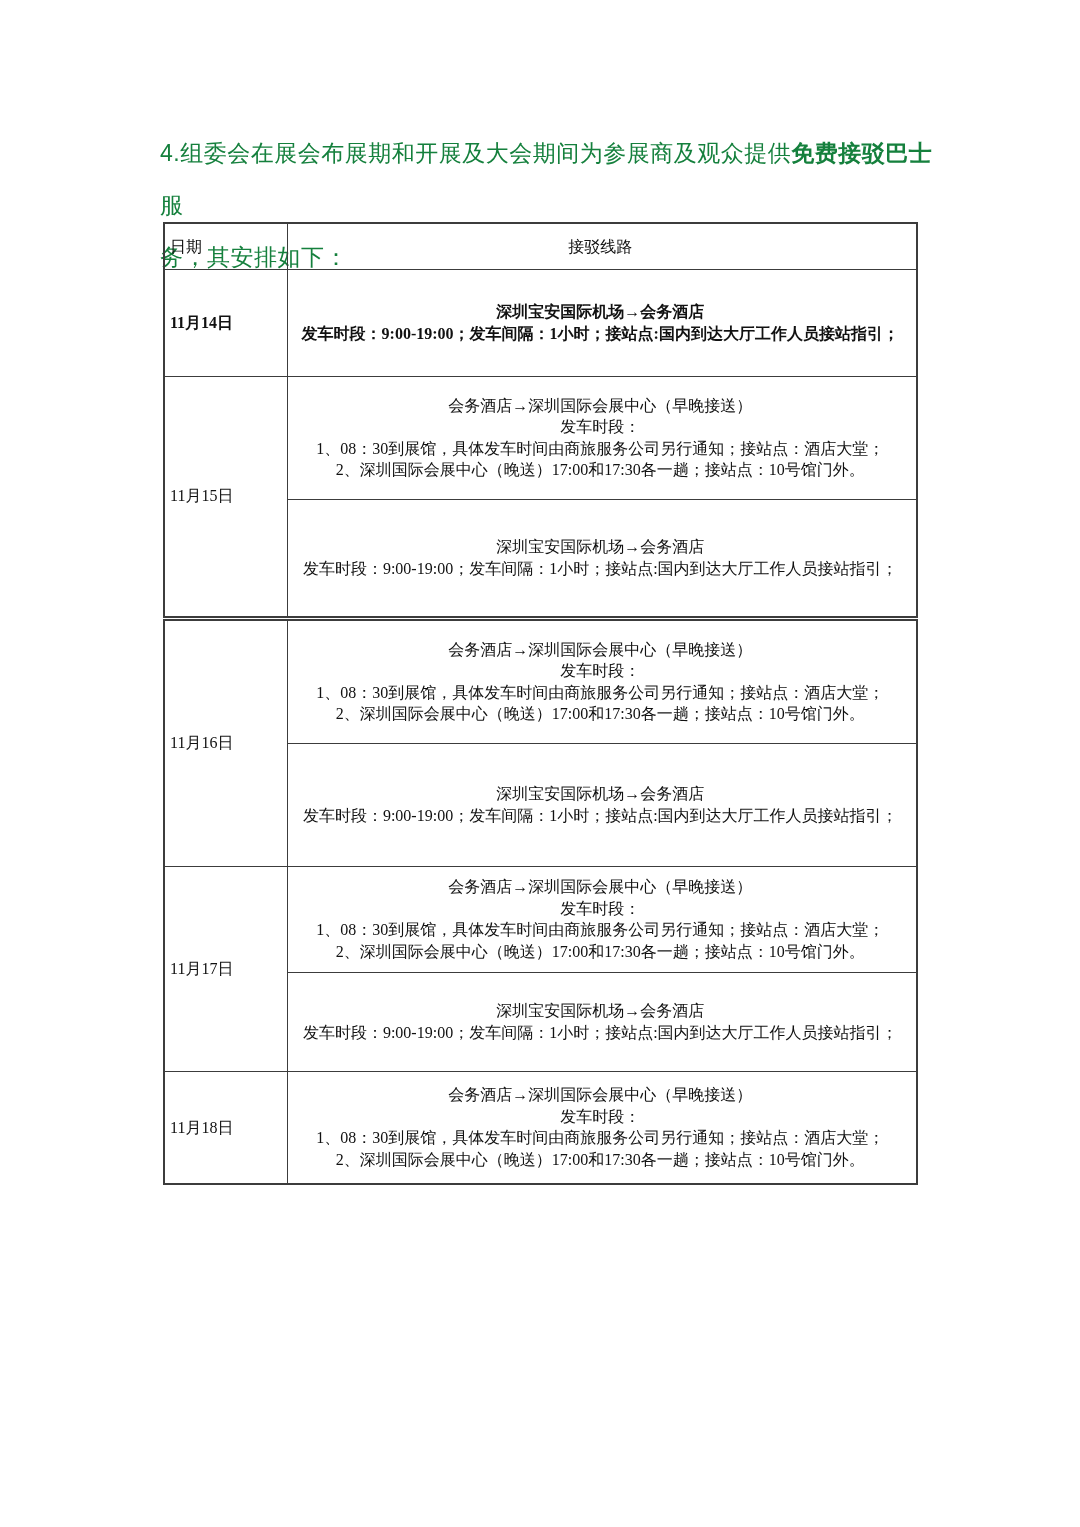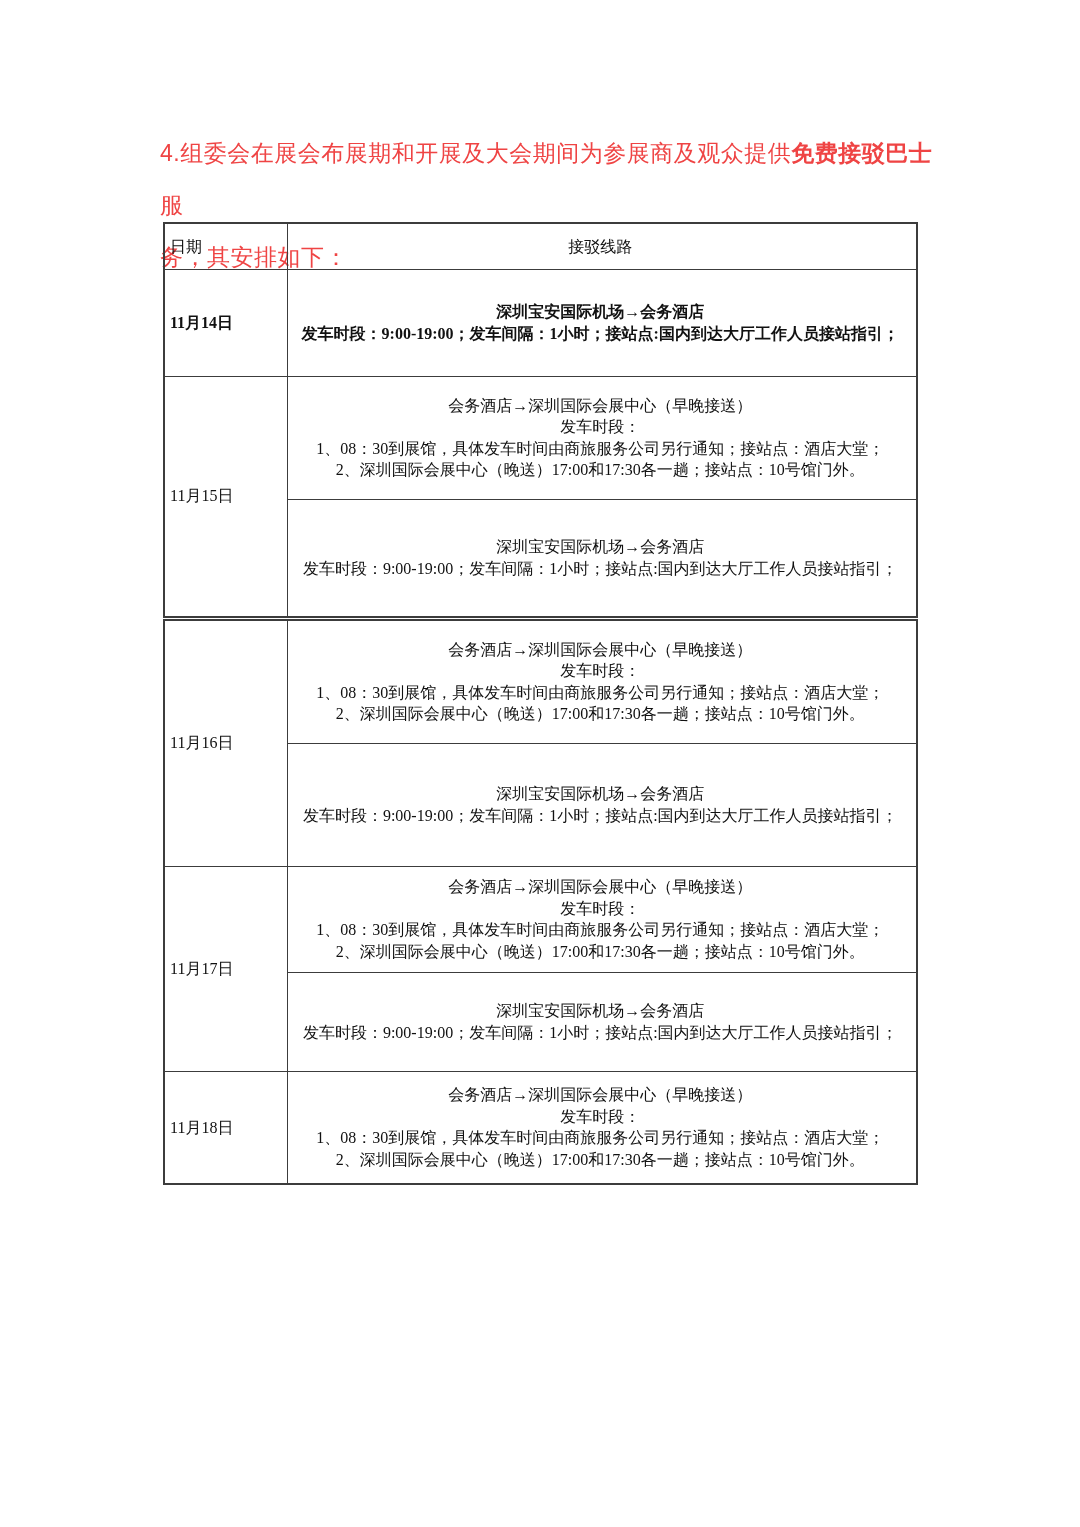--- a/index.html
+++ b/index.html
@@ -11,21 +11,21 @@
     color:#1a1a1a;
     overflow:hidden;
   }
   .title{
     position:absolute;
     left:160px;top:127px;
     width:790px;
     font-family:"Liberation Sans","DejaVu Sans",sans-serif;
     font-size:23px;
     line-height:52px;
-    color:#ef4444;
+    color:#15803d;
     letter-spacing:0.5px;
   }
   .title .b{font-weight:700;}
   table.schedule{
     position:absolute;
     left:163px;top:222px;
     width:753px;
     border-collapse:collapse;
     table-layout:fixed;
     border:2px solid #3c3c3c;

